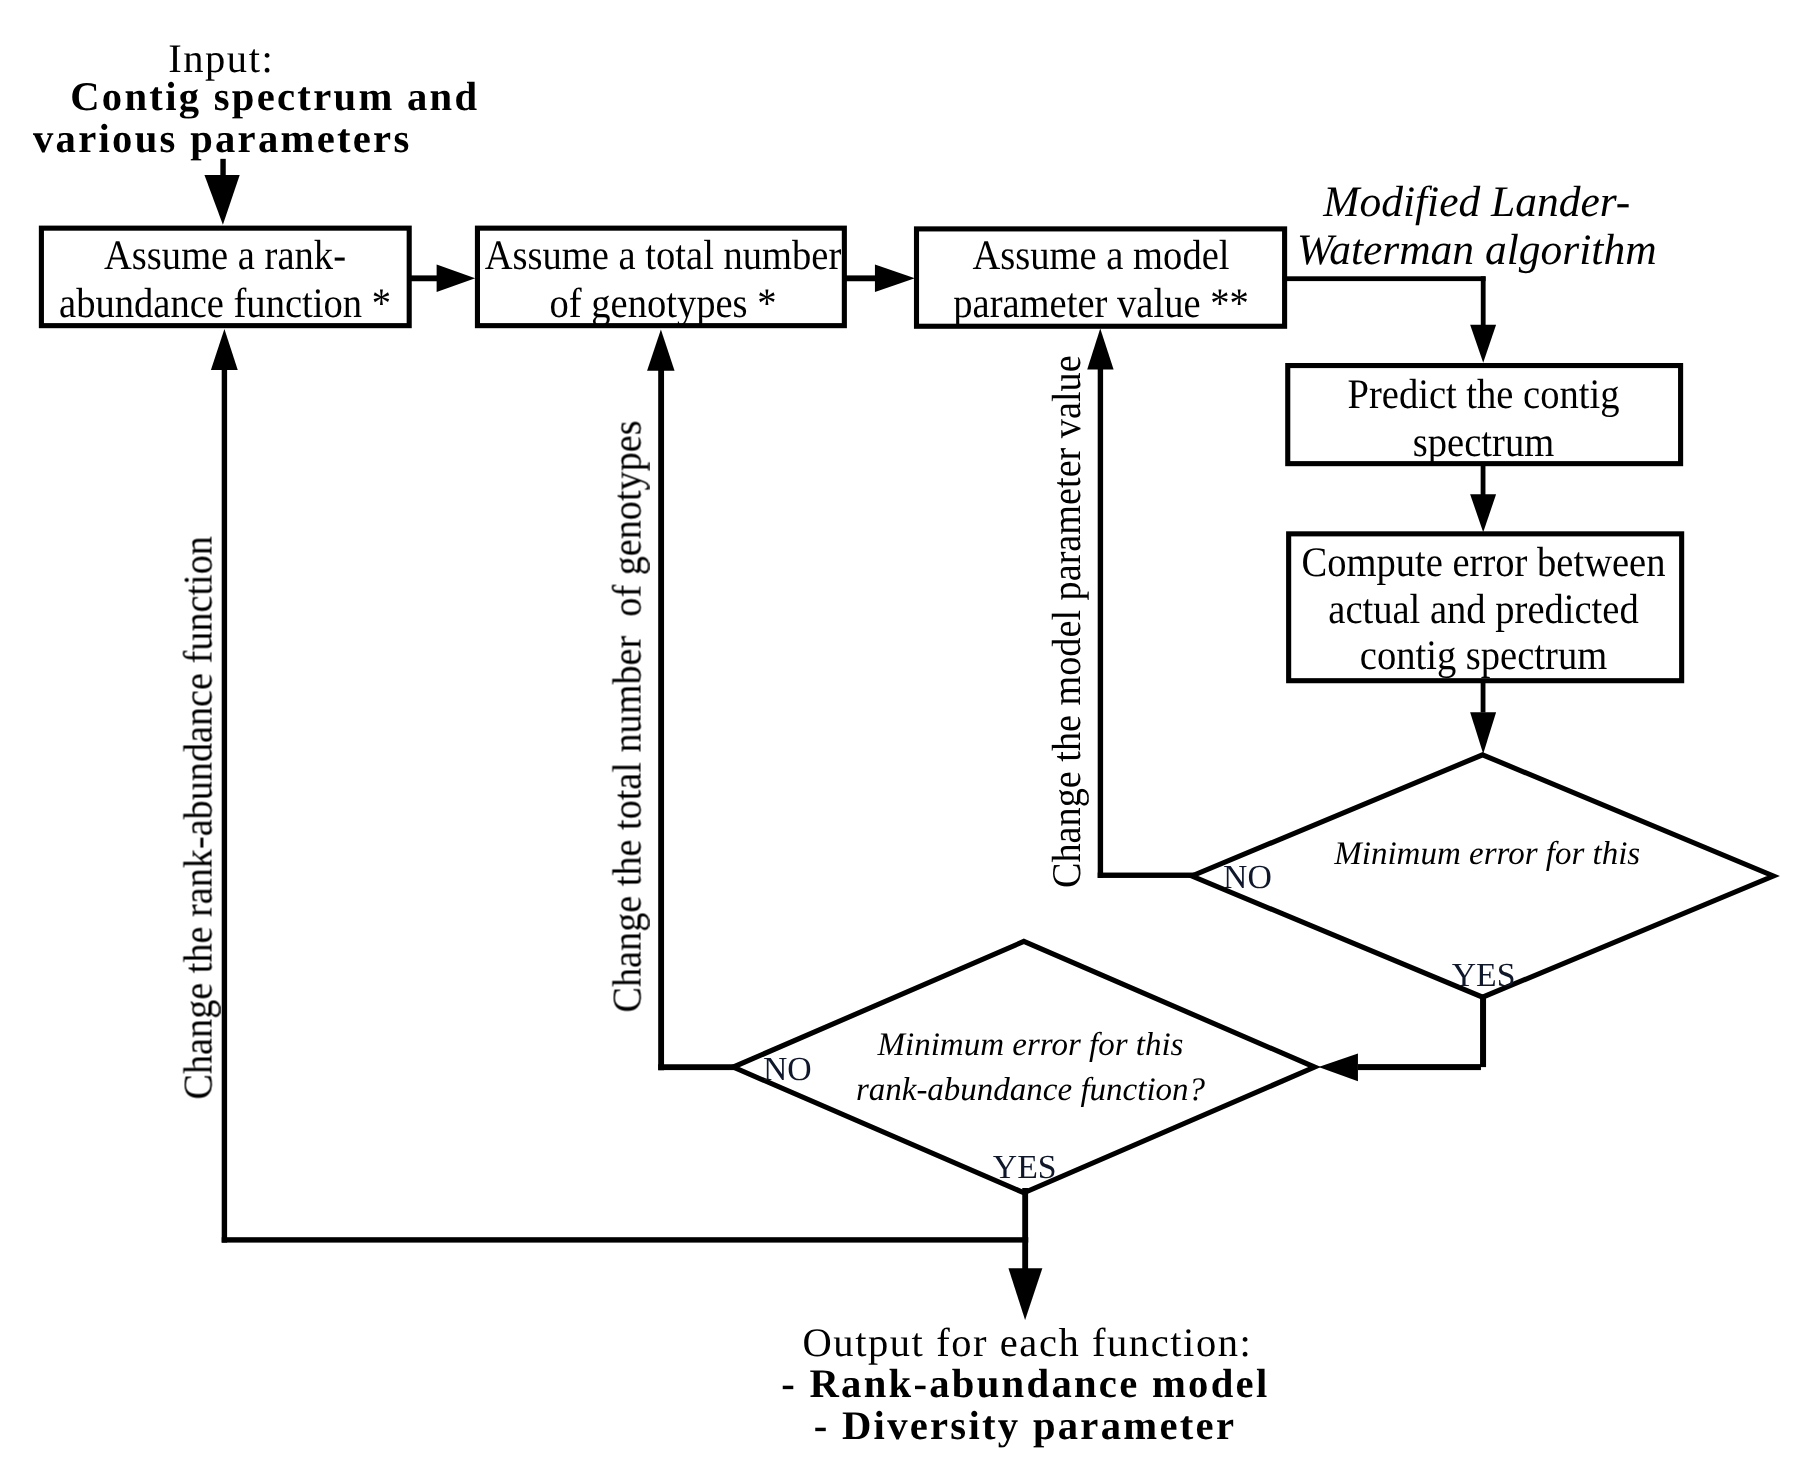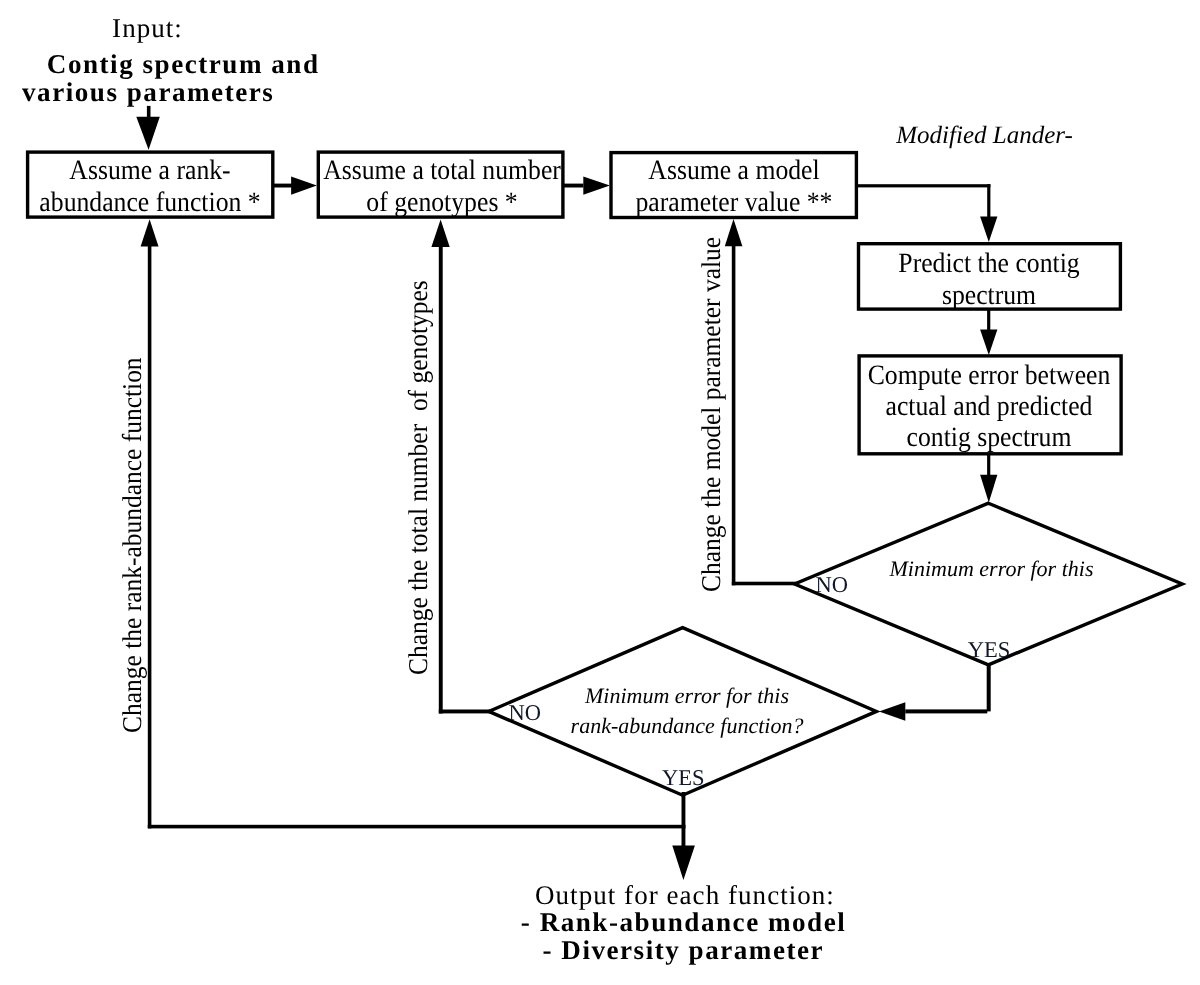--- a/index.html
+++ b/index.html
@@ -94,35 +94,35 @@
 
       <g>
         <rect x="147.8" y="824.8" width="537.7" height="3.6"></rect>
         <rect x="147.8" y="245.5" width="3.6" height="582.9"></rect>
         <path d="M140.6 246.6 L158.5 246.6 L149.6 219.3 Z"></path>
       </g>
 
     </g>
   </svg>
 
-  <div class="tx hdr-reg" style="left:0;top:15px;width:295px;">Input:</div>
+  <div class="tx hdr-reg" style="left:0;top:26px;width:295px;">Input:</div>
   <div class="tx hdr-bold" style="left:0;top:50.7px;width:298.4px;padding-left:34px;">Contig spectrum and</div>
   <div class="tx hdr-bold" style="left:0;top:79.2px;width:296.4px;">various parameters</div>
 
   <div class="tx boxtxt" style="left:-50.4px;top:154.9px;width:400px;"><span>Assume a rank-</span><br><span>abundance function *</span></div>
 
   <div class="tx boxtxt" style="left:241.6px;top:154.9px;width:400px;"><span>Assume a total number</span><br><span>of genotypes *</span></div>
 
   <div class="tx boxtxt" style="left:533.5px;top:155px;width:400px;"><span>Assume a model</span><br><span>parameter value **</span></div>
 
   <div class="tx boxtxt" style="left:788.9px;top:248px;width:400px;line-height:32px;"><span>Predict the contig</span><br><span>spectrum</span></div>
 
   <div class="tx boxtxt" style="left:789px;top:360.1px;width:400px;line-height:31.1px;"><span>Compute error between</span><br><span>actual and predicted</span><br><span>contig spectrum</span></div>
 
-  <div class="tx ital" style="left:848.5px;top:120.2px;width:272px;line-height:31.5px;font-size:25px;"><span>Modified Lander-</span><br></div>
+  <div class="tx ital" style="left:848.5px;top:120.2px;width:272px;line-height:31.5px;font-size:29px;"><span>Modified Lander-</span><br><span>Waterman algorithm</span></div>
 
   <div class="tx ital" style="left:861px;top:554px;width:261px;"><span>Minimum error for this</span><br></div>
   <div class="yn" style="left:815.4px;top:573.5px;">NO</div>
   <div class="yn" style="left:967.8px;top:638.5px;">YES</div>
 
   <div class="tx ital" style="left:556.5px;top:680.7px;width:261px;"><span>Minimum error for this</span><br><span>rank-abundance function?</span></div>
   <div class="yn" style="left:508.6px;top:702.4px;">NO</div>
   <div class="yn" style="left:661.9px;top:767.2px;">YES</div>
 
   <div class="tx hdr-reg" style="left:535px;top:881.5px;width:295px;">Output for each function:</div>

